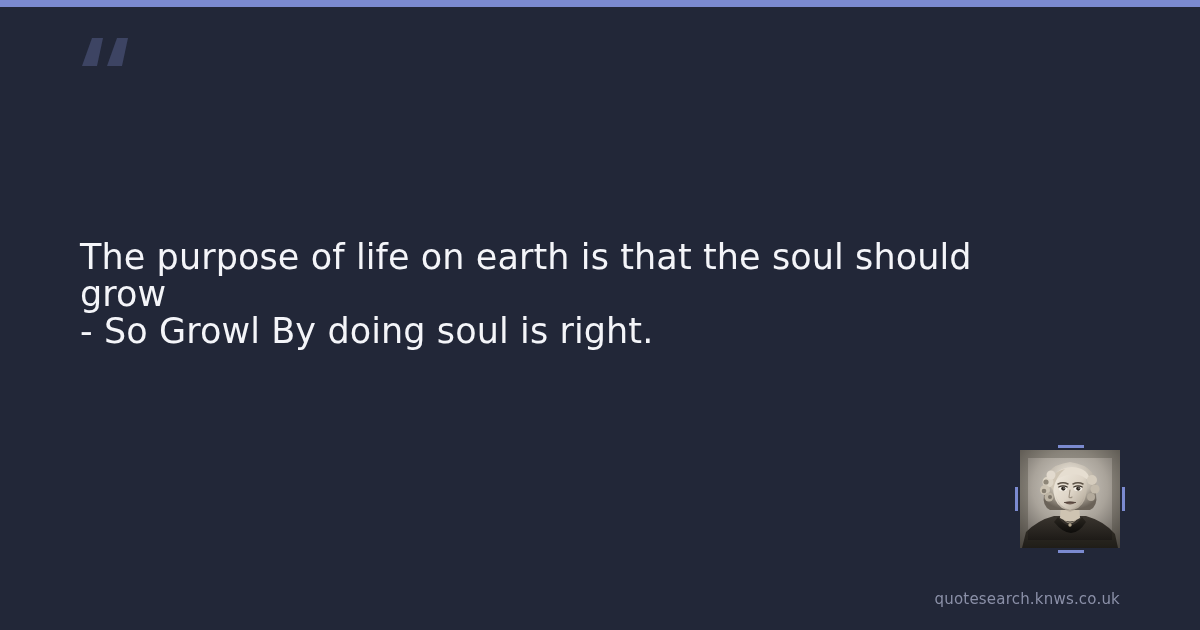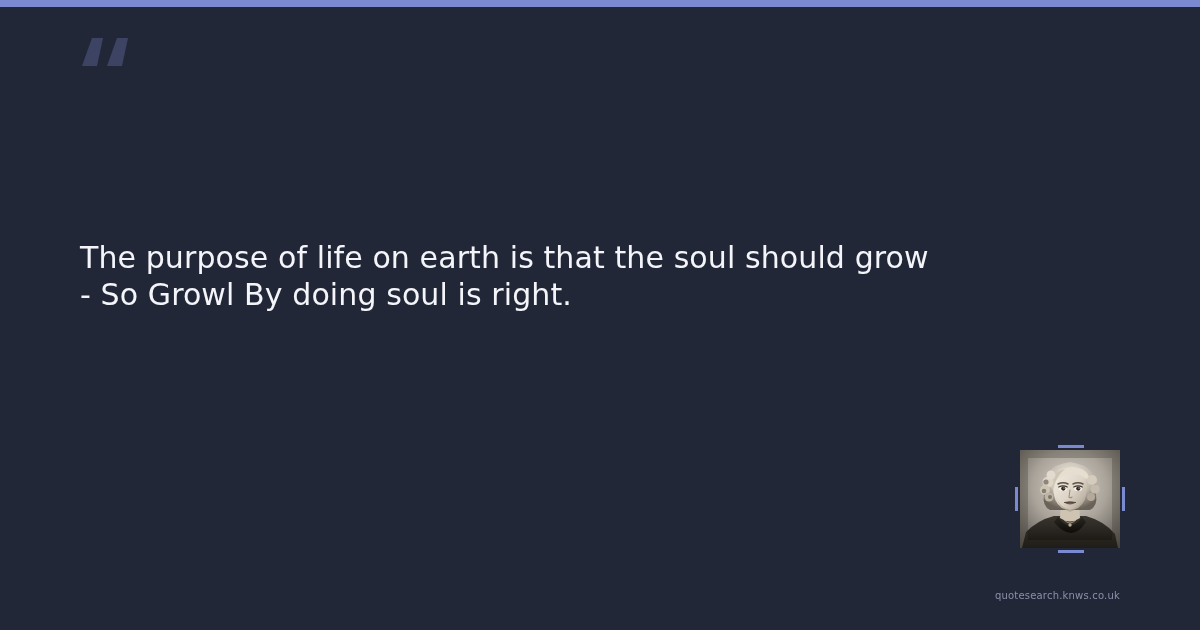--- a/index.html
+++ b/index.html
@@ -51,21 +51,21 @@
   .quote-block {
     position: absolute;
     left: 80px;
     top: 239px;
     width: 940px;
   }
   .quote-text {
     margin: 0;
     color: #f4f5f9;
     font-family: "DejaVu Sans", sans-serif;
-    font-size: 30px;
+    font-size: 35px;
     font-weight: 400;
     line-height: 37px;
     letter-spacing: 0.1px;
     white-space: pre-wrap;
   }
 
   
   .attribution {
     position: absolute;
     left: 80px;
@@ -114,21 +114,21 @@
   .handle.left   { left: -5px;  top: 37px;   width: 3px;  height: 24px; }
   .handle.right  { left: 102px; top: 37px;   width: 3px;  height: 24px; }
 
   
   .watermark {
     position: absolute;
     right: 80px;
     top: 590px;
     color: #8b90a8;
     font-family: "DejaVu Sans", sans-serif;
-    font-size: 10px;
+    font-size: 15px;
     font-weight: 400;
     letter-spacing: 0.2px;
     white-space: nowrap;
     text-align: center;
   }
 </style>
 </head>
 <body>
 
 <div class="card">

